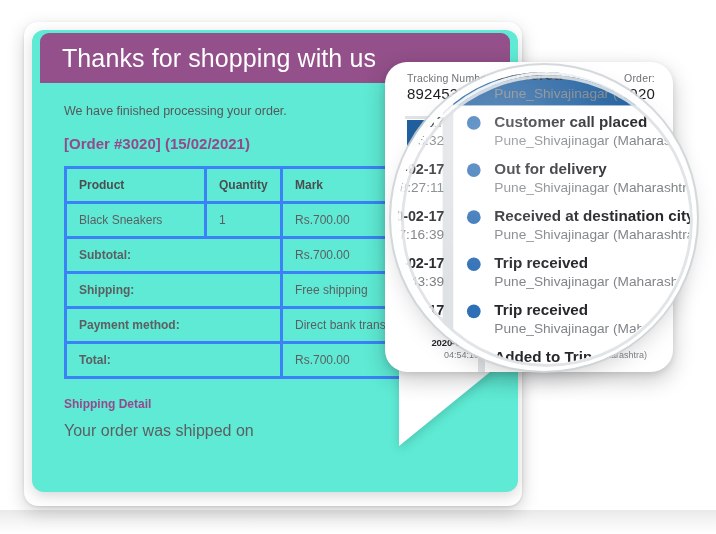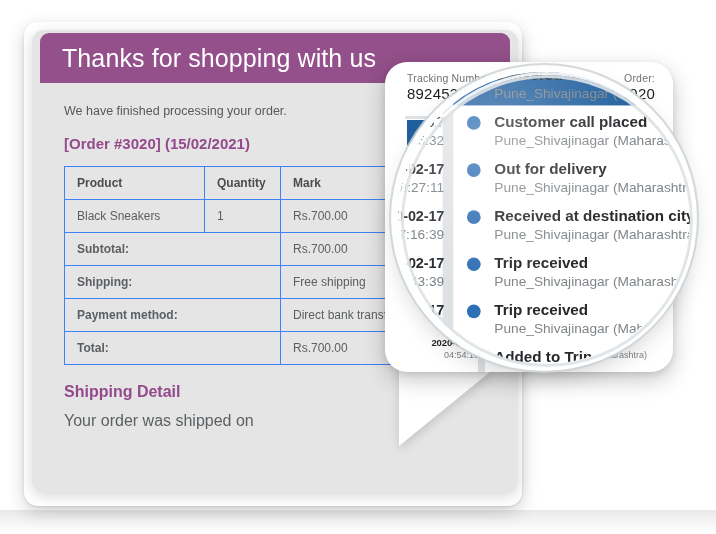--- a/index.html
+++ b/index.html
@@ -19,21 +19,21 @@
 
   
   #outer-card{
     position:absolute;left:24px;top:22px;width:498px;height:484px;
     background:#ffffff;border-radius:14px;
     box-shadow:0 6px 18px rgba(0,0,0,.18), 0 1px 3px rgba(0,0,0,.10);
   }
   
   #email-card{
     position:absolute;left:32px;top:30px;width:478px;height:462px;
-    background:#e5e5e5;border-radius:12px;
+    background:#5eead4;border-radius:12px;
     box-shadow:0 4px 14px rgba(0,0,0,.16);
     overflow:hidden;
     padding-left:8px;
   }
 
   
   #header-band{
     position:absolute;left:8px;top:3px;width:470px;height:50px;
     background:#93508a;border-radius:9px 9px 0 0;
     display:flex;align-items:center;
@@ -58,37 +58,37 @@
   #order-heading{
     font-size:15px;font-weight:bold;color:#94498c;margin:0 0 14px 0;
   }
 
   
   #order-table{
     border-collapse:collapse;width:352px;table-layout:fixed;
     border:1px solid #e4e4e4;
   }
   #order-table th,#order-table td{
-    border:1px solid #3b82f6;
+    border:3px solid #3b82f6;
     padding:9px 12px;
     font-size:12px;
     text-align:left;
     color:#5b5f62;
     height:13px;
   }
   #order-table th{font-weight:bold;color:#4a4e51;}
   .col-prod{width:140px;}
   .col-qty{width:76px;}
   .col-price{width:136px;}
   .lbl-cell{font-weight:bold;color:#4a4e51;}
 
   
   #shipping-detail{margin-top:18px;}
   #shipping-title{
-    font-size:16px;font-weight:bold;color:#94498c;margin:0 0 9px 0;
+    font-size:12px;font-weight:bold;color:#94498c;margin:0 0 9px 0;
   }
   .ship-line{font-size:16px;color:#5b5f62;margin:0 0 4px 0;line-height:1.35;}
   #track-line{display:flex;align-items:center;gap:7px;margin-top:2px;}
   #shipment-id-box{
     border:2px solid #e8902a;padding:3px 7px;border-radius:2px;
     display:inline-block;line-height:1;
   }
   #shipment-id-link{
     color:#94498c;font-size:12px;text-decoration:underline;cursor:pointer;
   }

